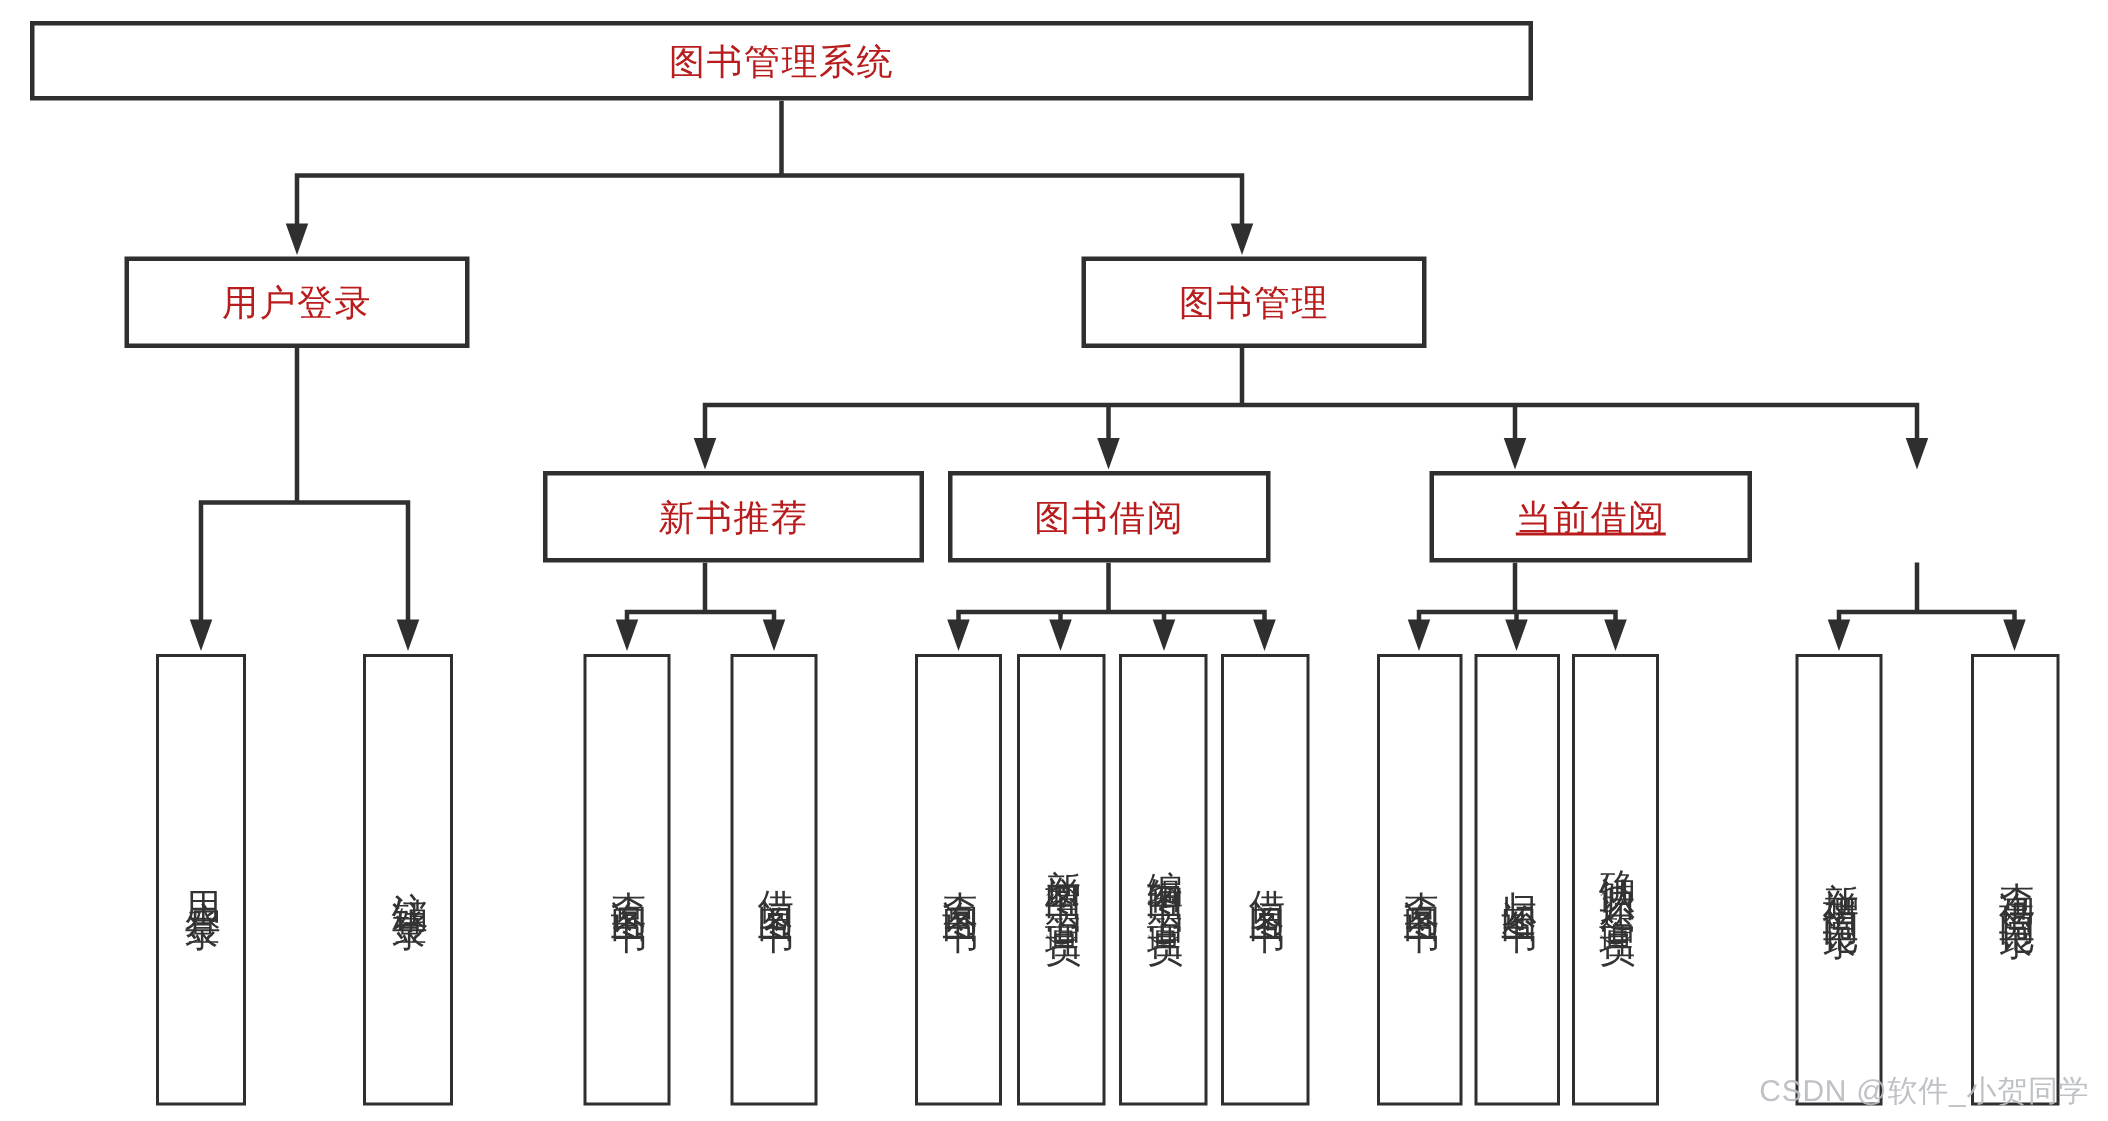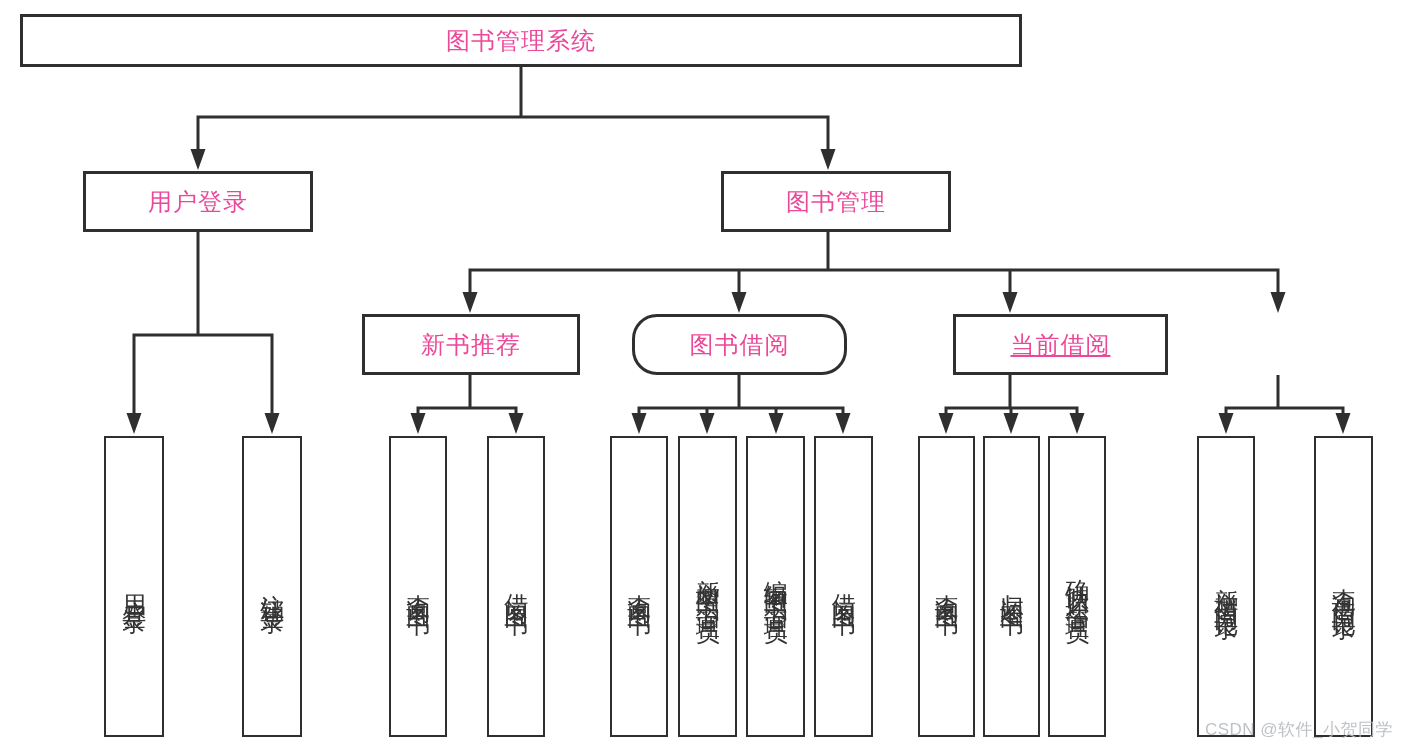--- a/index.html
+++ b/index.html
@@ -24,21 +24,21 @@
   .node {
     position: absolute;
     box-sizing: border-box;
     background: #ffffff;
     border: 3px solid #2f2f2f;
     display: flex;
     align-items: center;
     justify-content: center;
     font-size: 24px;
     letter-spacing: 1px;
-    color: #ec4899;
+    color: #b91c1c;
     z-index: 1;
     white-space: nowrap;
   }
   .leaf {
     position: absolute;
     top: 436px;
     height: 301px;
     box-sizing: border-box;
     background: #ffffff;
     border: 2.5px solid #2f2f2f;
@@ -53,21 +53,21 @@
     font-size: 24px;
     letter-spacing: 6px;
     line-height: 1.1;
     color: #333333;
     white-space: nowrap;
   }
   .watermark {
     position: absolute;
     right: 12px;
     bottom: 6px;
-    font-size: 17px;
+    font-size: 20px;
     color: rgba(185, 188, 192, 0.92);
     letter-spacing: 0.5px;
     z-index: 3;
     white-space: nowrap;
   }
 </style>
 </head>
 <body>
 
 <div class="canvas">
@@ -127,22 +127,22 @@
       M1069.5 413 L1084.5 413 L1077 434 Z
       M1218.5 413 L1233.5 413 L1226 434 Z
       M1335.5 413 L1350.5 413 L1343 434 Z"></path>
   </svg>
 
   <div class="node" style="left:20px; top:14px; width:1002px; height:53px;">图书管理系统</div>
 
   <div class="node" style="left:83px; top:171px; width:230px; height:61px;">用户登录</div>
   <div class="node" style="left:721px; top:171px; width:230px; height:61px;">图书管理</div>
 
-  <div class="node" style="left:362px; top:314px; width:218px; height:61px;">新书推荐</div>
-  <div class="node" style="left:632px; top:314px; width:215px; height:61px;border-radius:25px;">图书借阅</div>
+  <div class="node" style="left:362px; top:314px; width:254px; height:61px;">新书推荐</div>
+  <div class="node" style="left:632px; top:314px; width:215px; height:61px;">图书借阅</div>
   <div class="node" style="left:953px; top:314px; width:215px; height:61px;text-decoration:underline;">当前借阅</div>
 
   <div class="leaf" style="left:104px; width:60px;">
     <span>用户登录</span>
   </div>
   <div class="leaf" style="left:242px; width:60px;">
     <span>注销登录</span>
   </div>
 
   <div class="leaf" style="left:389px; width:58px;">

